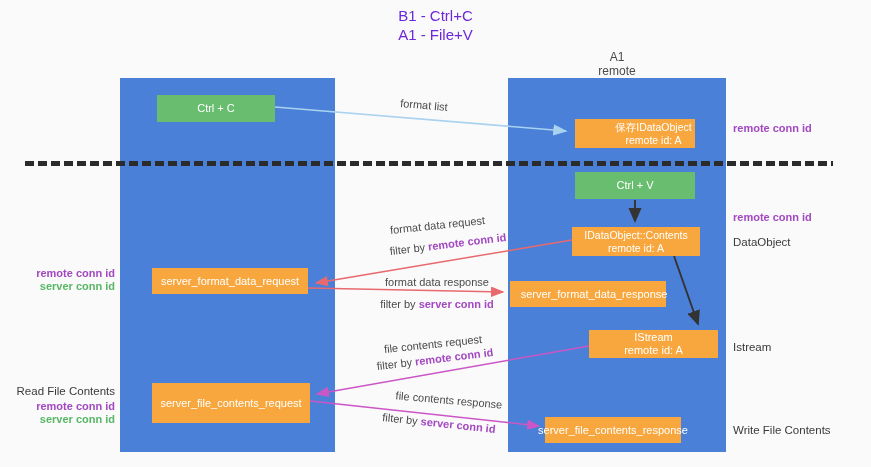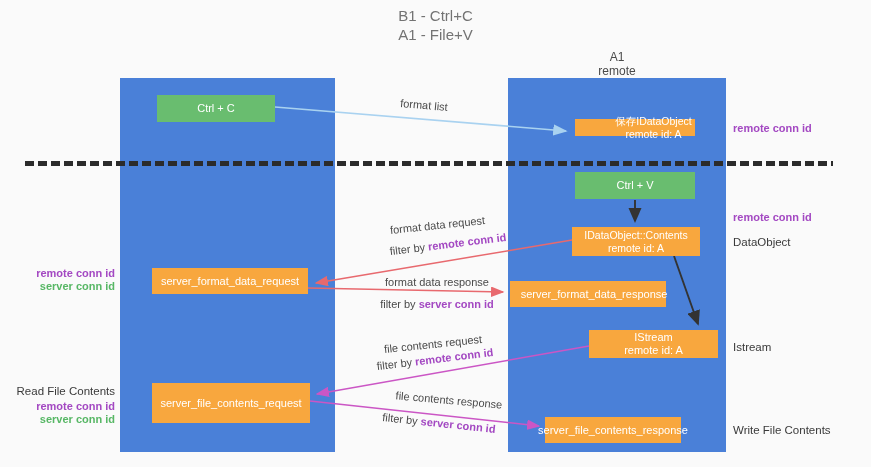--- a/index.html
+++ b/index.html
@@ -8,21 +8,21 @@
     background:#e9e9e9;
   }
   .stage{
     position:relative;
     width:871px;height:467px;
     background:#fafafa;
     overflow:hidden;
   }
   .title{
     position:absolute;left:0;top:6px;width:871px;
-    text-align:center;color:#737373;
+    text-align:center;color:#6d28d9;
     font-size:15px;line-height:19px;
   }
   .col-header{
     position:absolute;text-align:center;color:#4a4a4a;
     font-size:12px;line-height:14px;top:50px;
   }
   .col-header.left{left:120px;width:215px;}
   .col-header.right{left:508px;width:218px;}
   .column{
     position:absolute;top:78px;height:374px;
@@ -35,21 +35,21 @@
     background-image:repeating-linear-gradient(90deg,#2b2b2b 0 9px,transparent 9px 13px);
   }
   .box{
     position:absolute;box-sizing:border-box;
     display:flex;flex-direction:column;align-items:center;justify-content:center;
     color:#fff;text-align:center;font-size:11px;line-height:13px;
   }
   .box.orange{background:var(--box-orange,#f8a73e);}
   .box.green{background:var(--box-green,#69bd6f);}
   #box-ctrl-c{left:157px;top:95px;width:118px;height:27px;}
-  #box-save-dataobject{left:575px;top:119px;width:120px;height:17px;font-size:10.5px;padding-left:37px;}
+  #box-save-dataobject{left:575px;top:119px;width:120px;height:29px;font-size:10.5px;padding-left:37px;}
   #box-ctrl-v{left:575px;top:172px;width:120px;height:27px;}
   #box-getdata{left:572px;top:227px;width:128px;height:29px;font-size:10.5px;}
   #box-format-request{left:152px;top:268px;width:156px;height:26px;}
   #box-format-response{left:510px;top:281px;width:156px;height:26px;padding-left:12px;}
   #box-istream{left:589px;top:330px;width:129px;height:28px;}
   #box-file-request{left:152px;top:383px;width:158px;height:40px;}
   #box-file-response{left:545px;top:417px;width:136px;height:26px;}
   .flow-label{
     position:absolute;text-align:center;color:#4a4a4a;
     font-size:11px;white-space:nowrap;

